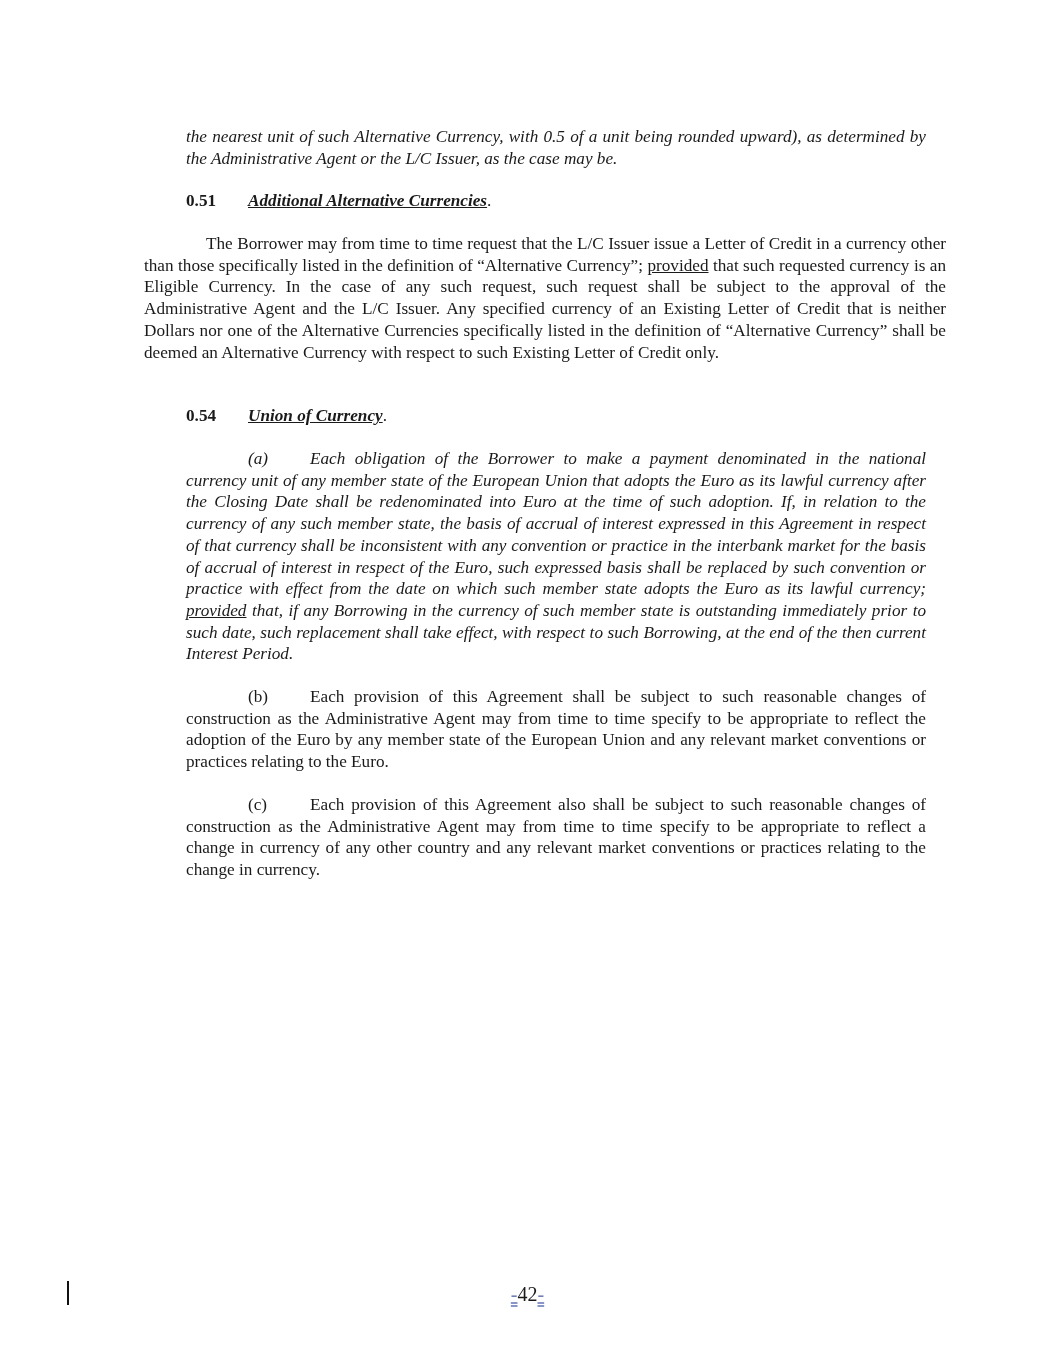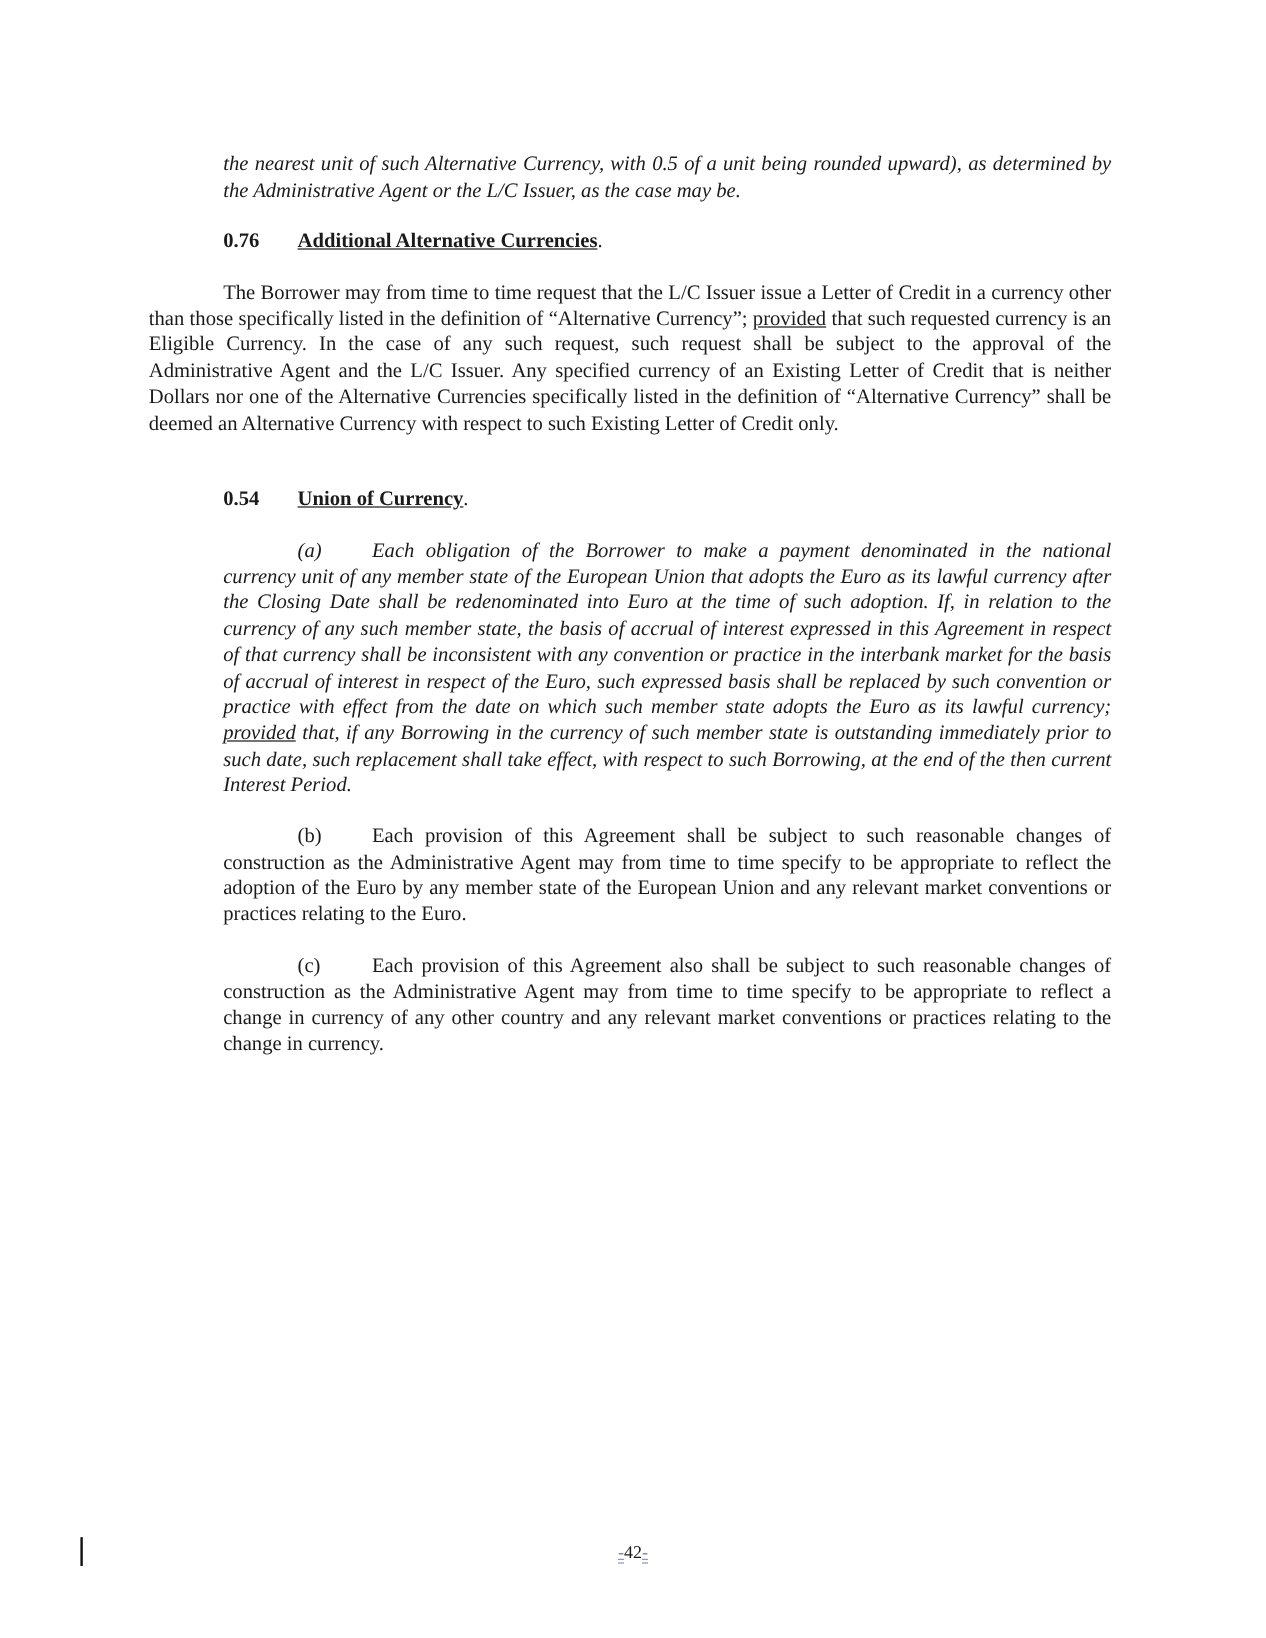--- a/index.html
+++ b/index.html
@@ -11,47 +11,47 @@
     line-height: 21.7px;
   }
   .page { position: absolute; left: 0; top: 0; width: 1055px; height: 1365px; }
   .block { position: absolute; text-align: justify; text-align-last: auto; }
   .wide { left: 124px; width: 802px; }
   .ind  { left: 186px; width: 740px; }
   p { margin: 0; }
   .first-indent { text-indent: 62px; }
   .heading { position: absolute; left: 186px; font-weight: bold; }
   .heading .num { display: inline-block; width: 62px; }
-  .heading .title { text-decoration: underline; }
+  .heading .title { text-decoration: underline; font-style: italic; }
   .heading .dot { font-weight: normal; }
   .u { text-decoration: underline; }
   .label { display: inline-block; width: 62px; text-indent: 0; }
   .margin-bar {
     position: absolute; left: 67px; top: 1281px; width: 2px; height: 24px; background: #111;
   }
   .footer {
     position: absolute; left: 0; width: 1055px; top: 1284px; text-align: center;
-    font-size: 15px;
+    font-size: 20px;
   }
   .footer .dash { color: #6f7fb6; text-decoration: underline double; text-decoration-color: #8a96c8; }
 </style>
 </head>
 <body>
 
 <div class="page">
 
   <div class="block ind" style="top:126px;font-style:italic;">
     <p>the nearest unit of such Alternative Currency, with 0.5 of a unit being rounded upward), as determined by the Administrative Agent or the L/C Issuer, as the case may be.</p>
   </div>
 
   <div class="heading" style="top:190px;">
-    <span class="num">0.76</span><span class="title">Additional Alternative Currencies</span><span class="dot">.</span>
+    <span class="num">0.51</span><span class="title">Additional Alternative Currencies</span><span class="dot">.</span>
   </div>
 
-  <div class="block wide" style="top:233px;">
+  <div class="block wide" style="top:233px;margin-left:20px;">
     <p class="first-indent"><span>The Borrower may from time to time request that the L/C Issuer issue a Letter of Credit in a currency other than those specifically listed in the definition of “Alternative Currency”; </span><span class="u">provided</span><span> that such requested currency is an Eligible Currency. In the case of any such request, such request shall be subject to the approval of the Administrative Agent and the L/C Issuer. Any specified currency of an Existing Letter of Credit that is neither Dollars nor one of the Alternative Currencies specifically listed in the definition of “Alternative Currency” shall be deemed an Alternative Currency with respect to such Existing Letter of Credit only.</span></p>
   </div>
 
   <div class="heading" style="top:405px;">
     <span class="num">0.54</span><span class="title">Union of Currency</span><span class="dot">.</span>
   </div>
 
   <div class="block ind" style="top:448px;font-style:italic;">
     <p class="first-indent"><span class="label">(a)</span><span>Each obligation of the Borrower to make a payment denominated in the national currency unit of any member state of the European Union that adopts the Euro as its lawful currency after the Closing Date shall be redenominated into Euro at the time of such adoption. If, in relation to the currency of any such member state, the basis of accrual of interest expressed in this Agreement in respect of that currency shall be inconsistent with any convention or practice in the interbank market for the basis of accrual of interest in respect of the Euro, such expressed basis shall be replaced by such convention or practice with effect from the date on which such member state adopts the Euro as its lawful currency; </span><span class="u">provided</span><span> that, if any Borrowing in the currency of such member state is outstanding immediately prior to such date, such replacement shall take effect, with respect to such Borrowing, at the end of the then current Interest Period.</span></p>
   </div>

